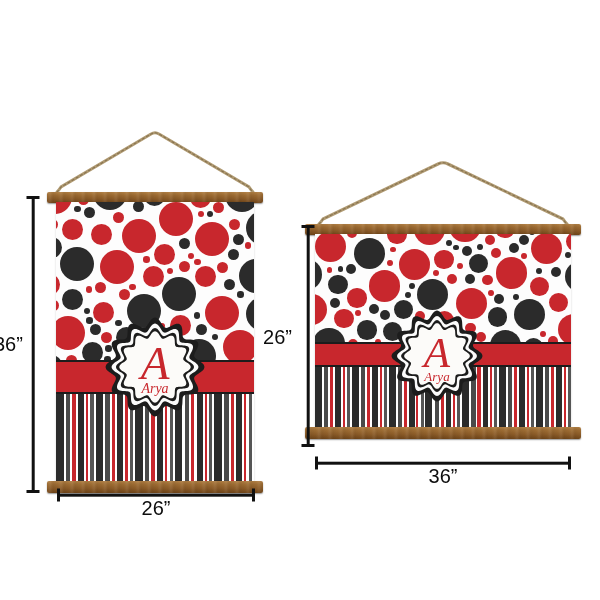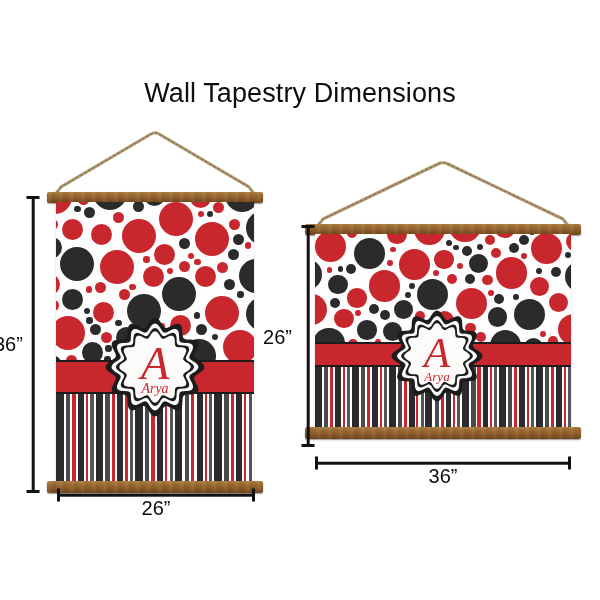--- a/index.html
+++ b/index.html
@@ -202,21 +202,20 @@
     white-space: nowrap;
   }
   .dim-label.v-label { text-align: right; }
   .dim-label.h-label { text-align: center; }
 </style>
 </head>
 <body>
 
 <div id="stage">
 
-  <div class="page-title">Wall Tapestry Dimensions</div>
 
   <div class="tapestry" id="tap-portrait" style="left:47px; top:130px; width:216px; height:365px;">
 
     <svg class="cord-layer" width="216" height="70" viewBox="0 0 216 70">
       <path d="M10,62 Q12,60 14,57 L104,4 Q108,1.5 112,4 L202,57 Q204,60 206,62" fill="none" stroke="#b09a72" stroke-width="3.1" stroke-linecap="round"></path>
       <path d="M10,62 Q12,60 14,57 L104,4 Q108,1.5 112,4 L202,57 Q204,60 206,62" fill="none" stroke="#7d6a48" stroke-width="1.05" stroke-linecap="round" stroke-dasharray="2.2 2.6" opacity="0.85"></path>
     </svg>
 
     <div class="dowel" id="pdowel-top" style="left:0px; top:62px; width:216px; height:11px;"></div>
 

